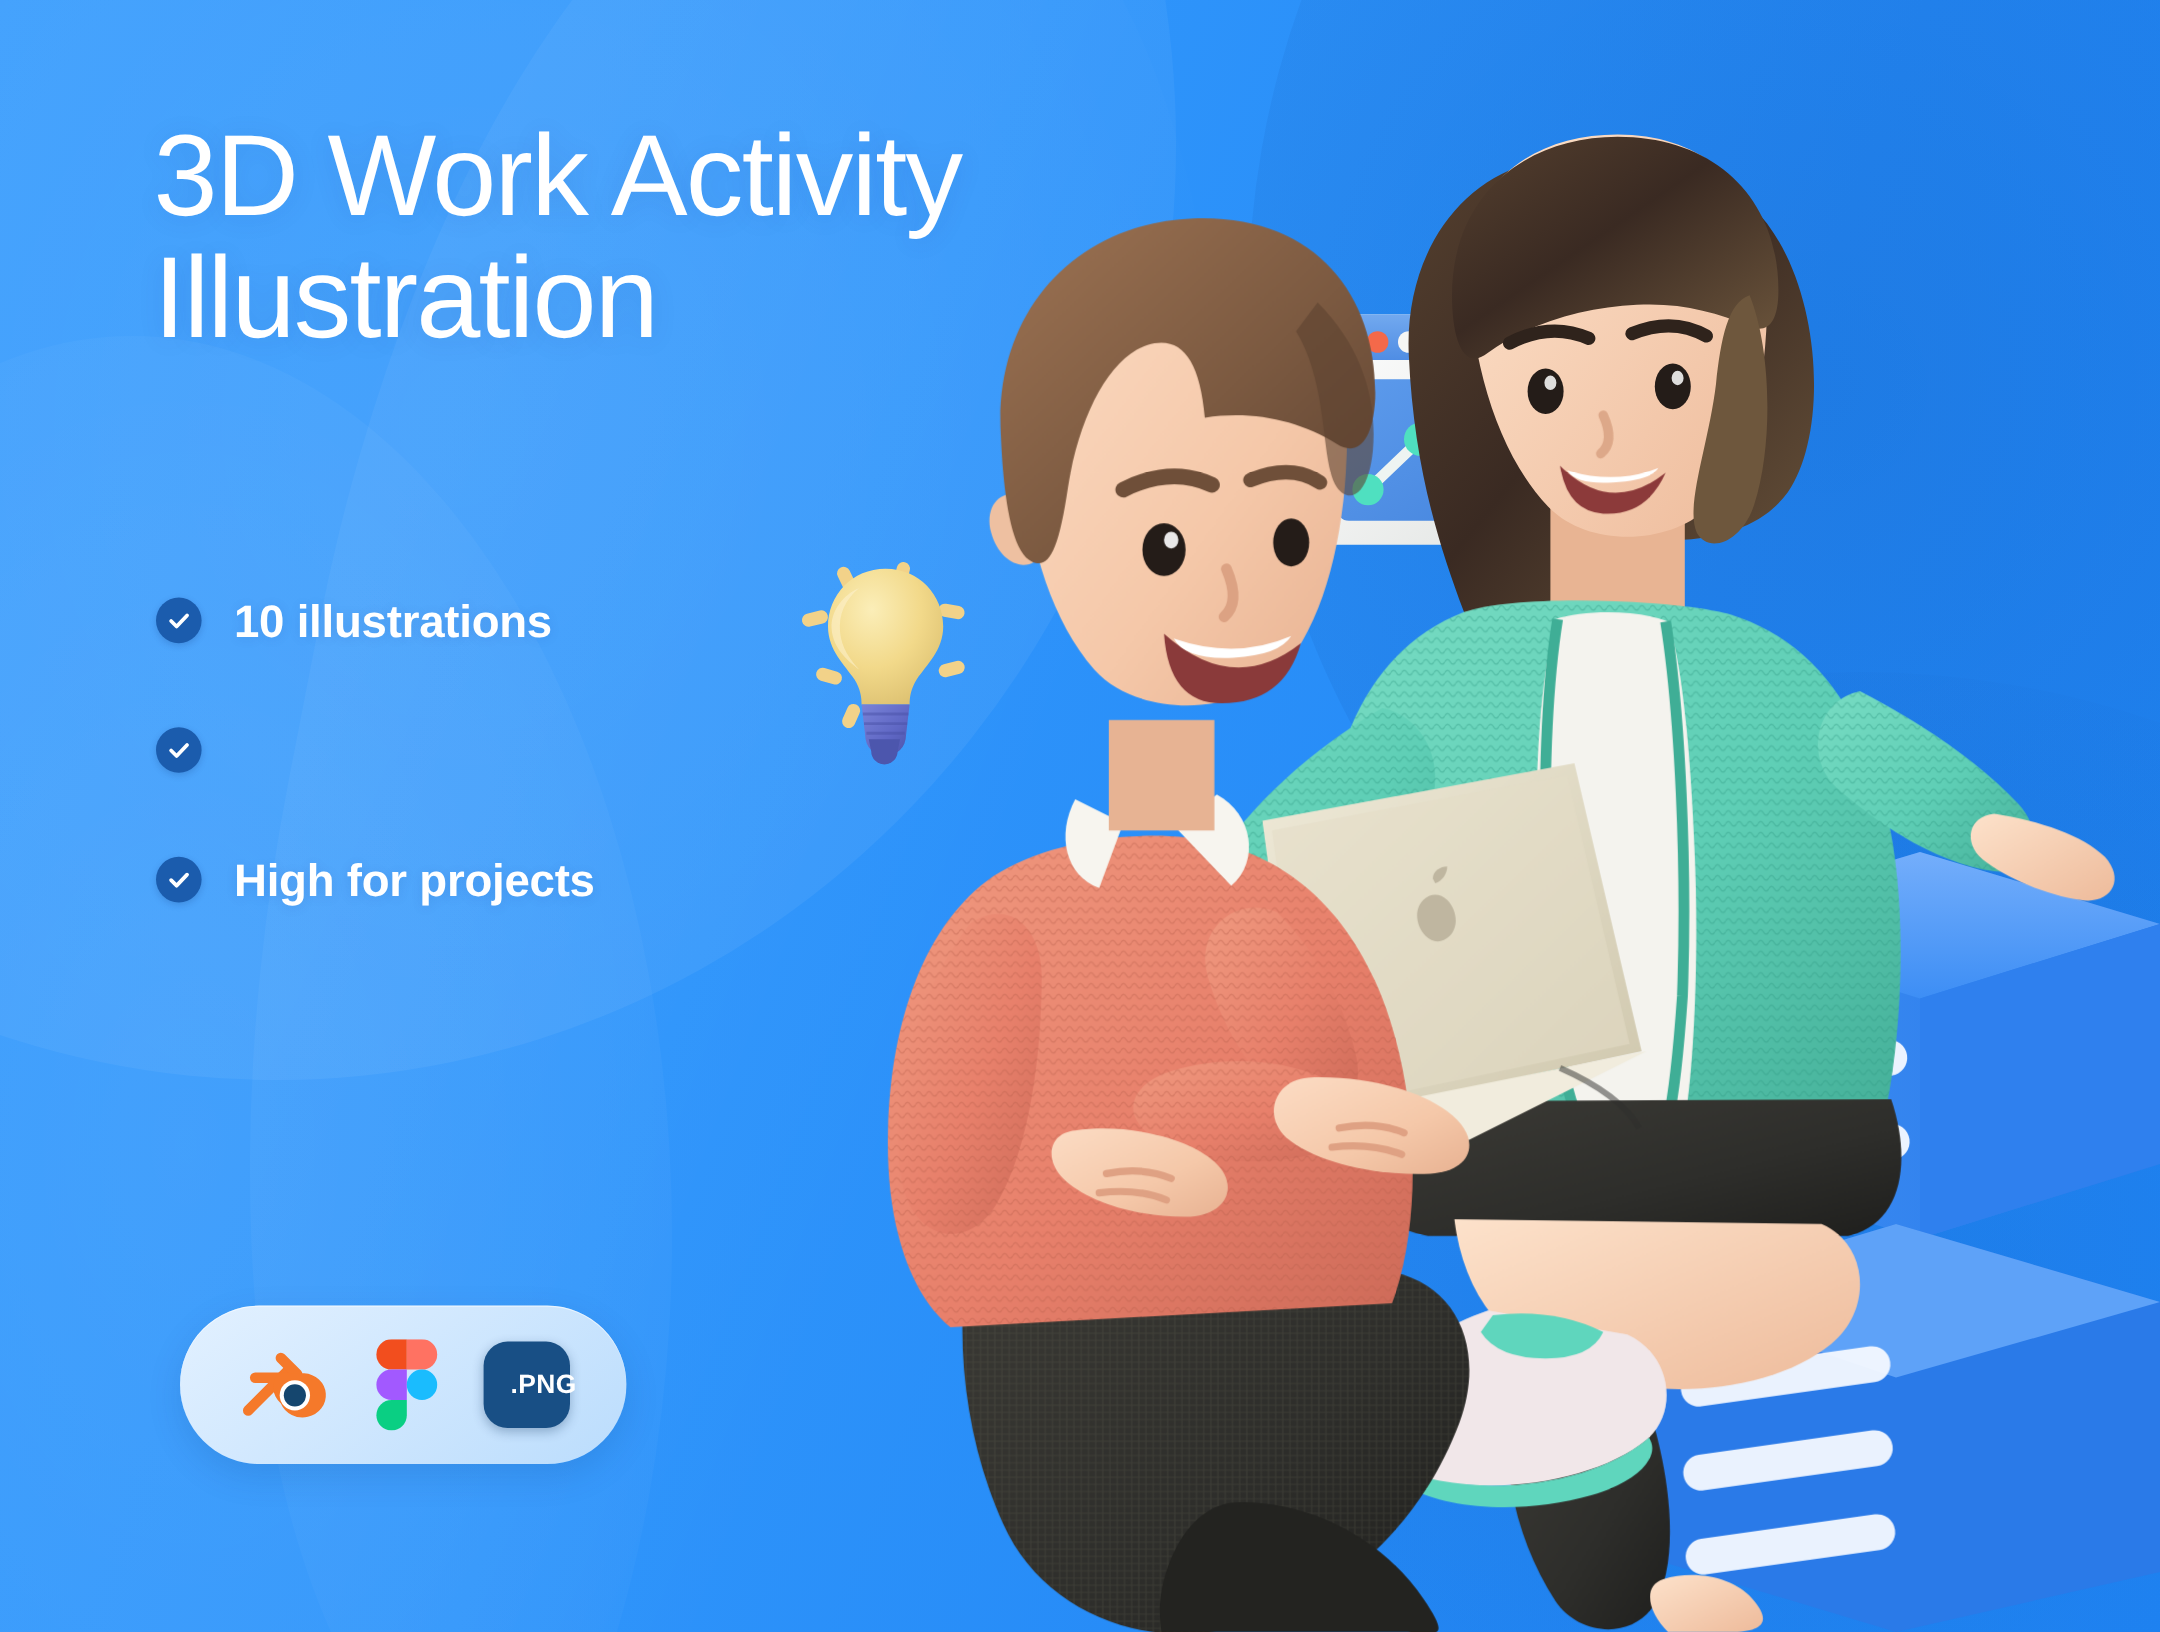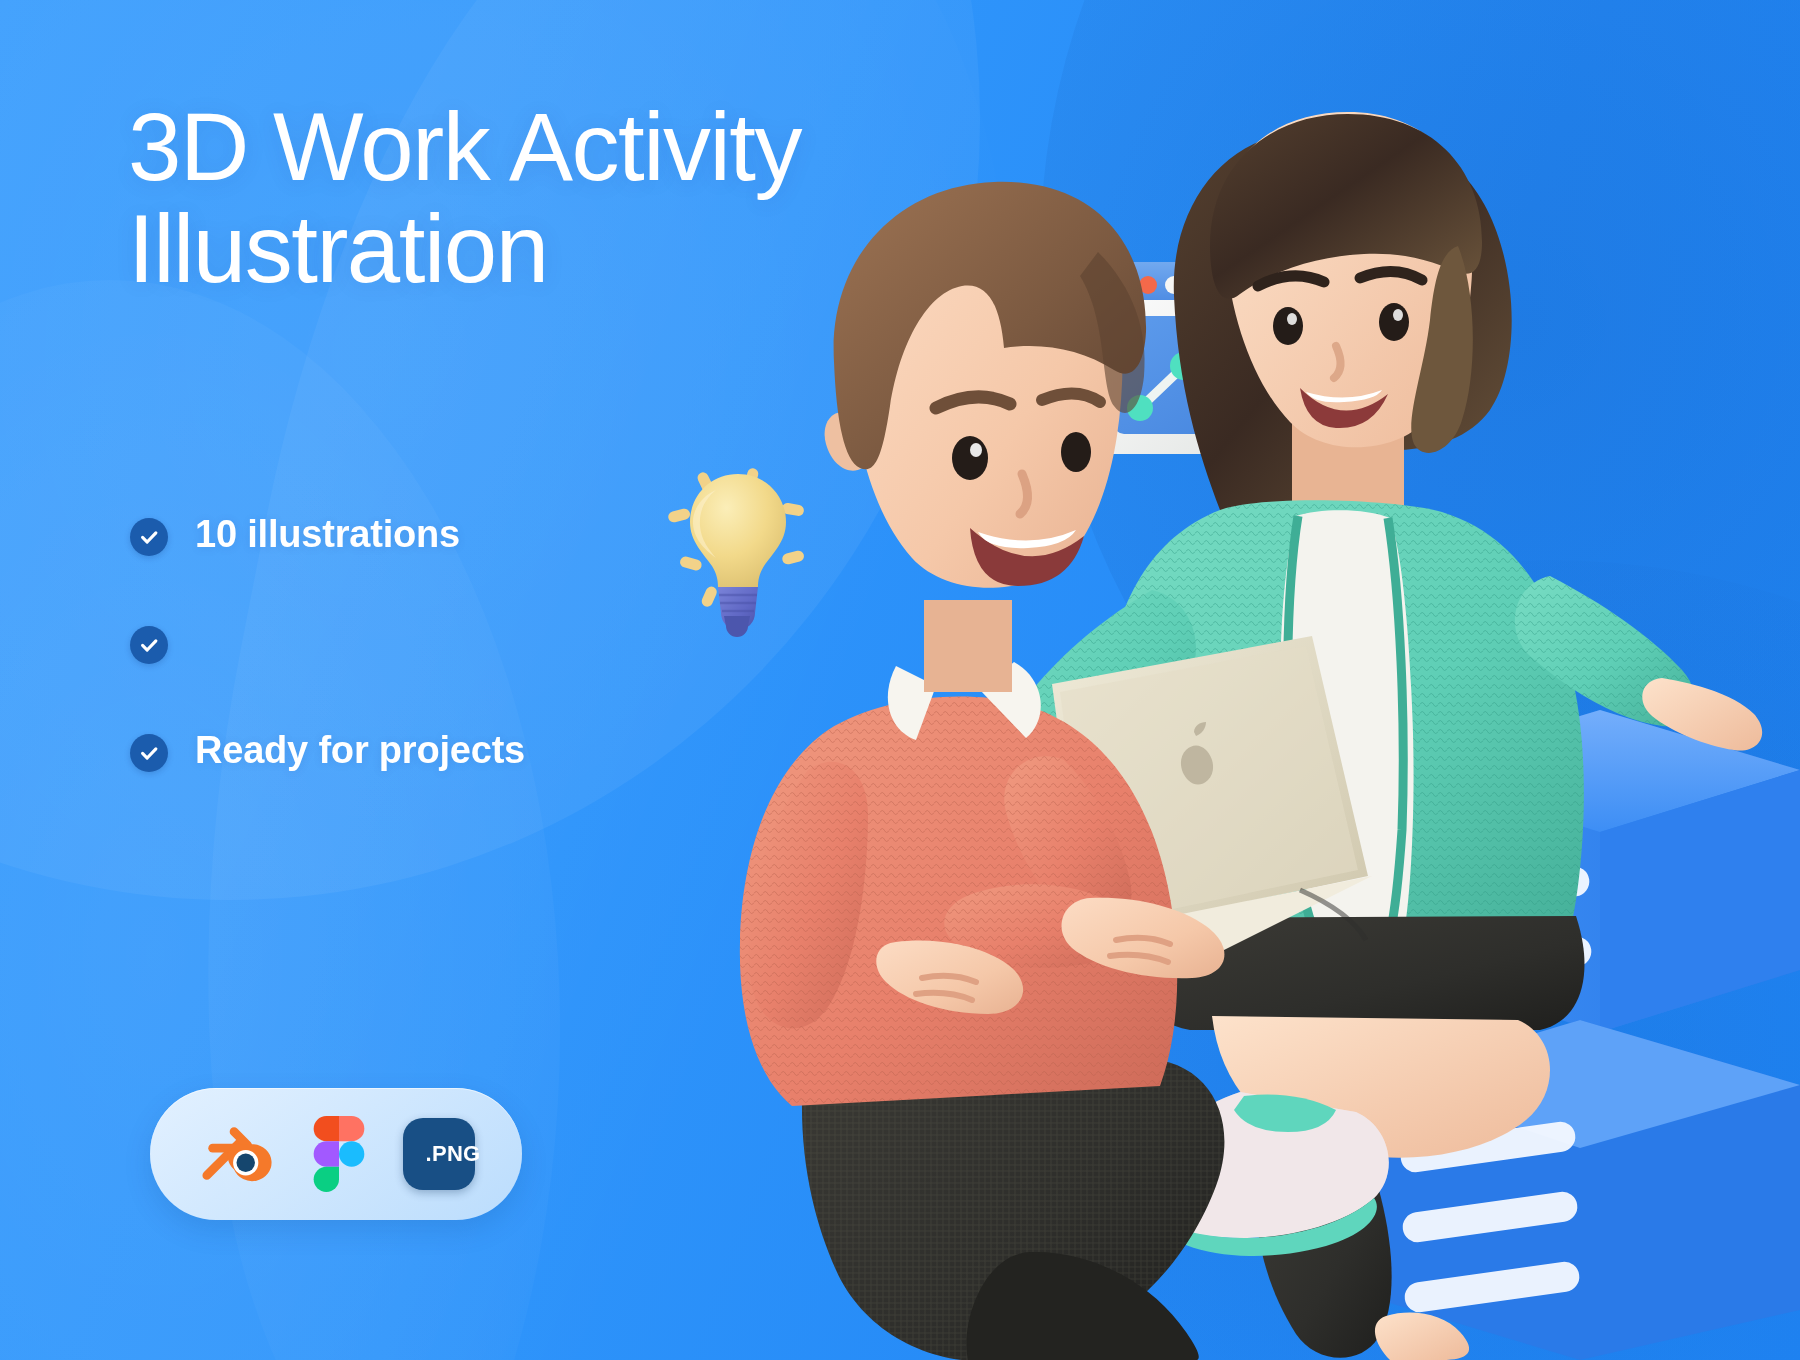--- a/index.html
+++ b/index.html
@@ -41,21 +41,21 @@
   
   .headline{
     position:absolute;left:128px;top:96px;width:1000px;
     color:#ffffff;font-weight:400;font-size:96px;line-height:1.06;
     letter-spacing:-1.5px;
     text-shadow:0 2px 22px rgba(0,40,110,.10);
   }
   .headline .l2{display:block;}
 
   .checklist{position:absolute;left:130px;top:498px;}
-  .check-row{display:flex;align-items:flex-end;height:58px;margin-bottom:50px;}
+  .check-row{display:flex;align-items:flex-start;height:58px;margin-bottom:50px;}
   .check-circle{
     width:38px;height:38px;border-radius:50%;
     background:#1b5cad;display:flex;align-items:center;justify-content:center;
     flex:0 0 auto;box-shadow:0 2px 6px rgba(0,30,90,.18);
   }
   .check-circle svg{display:block;}
   .check-label{
     margin-left:27px;color:#fff;font-weight:700;font-size:38px;
     letter-spacing:-.2px;white-space:nowrap;
     text-shadow:0 1px 10px rgba(0,40,110,.10);
@@ -125,21 +125,21 @@
         </svg>
       </span>
     </div>
 
     <div class="check-row">
       <span class="check-circle">
         <svg width="22" height="22" viewBox="0 0 24 24" fill="none">
           <path d="M5 12.5 L10 17.5 L19.5 7.5" stroke="#ffffff" stroke-width="3.4" stroke-linecap="round" stroke-linejoin="round"></path>
         </svg>
       </span>
-      <span class="check-label">Ready for projects</span>
+      <span class="check-label">High for projects</span>
     </div>
 
   </div>
 
   <div class="badge-pill">
 
     <span class="badge-item">
       <svg width="78" height="70" viewBox="0 0 80 72">
         <g fill="none" stroke="#f5792a" stroke-width="9" stroke-linecap="round">
           <path d="M10 58 L44 24"></path>

